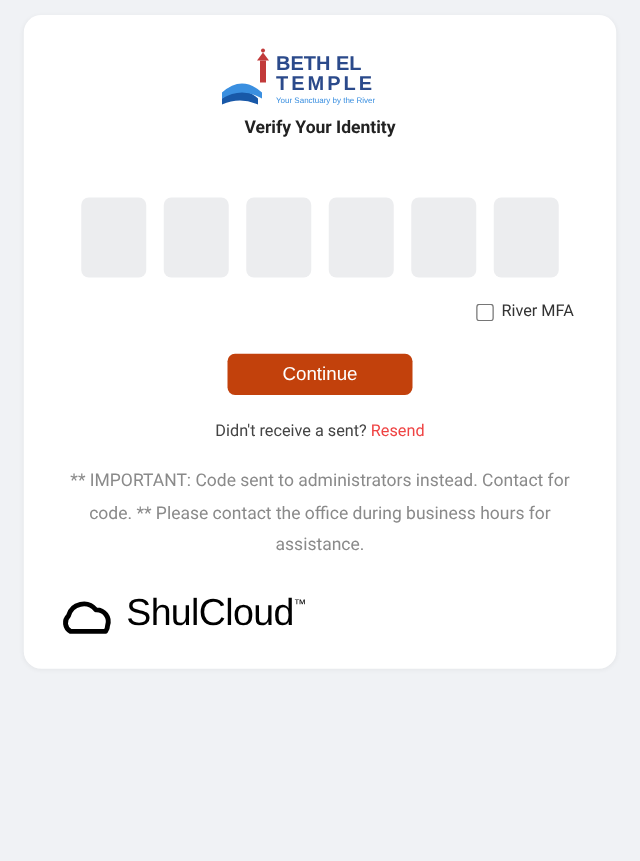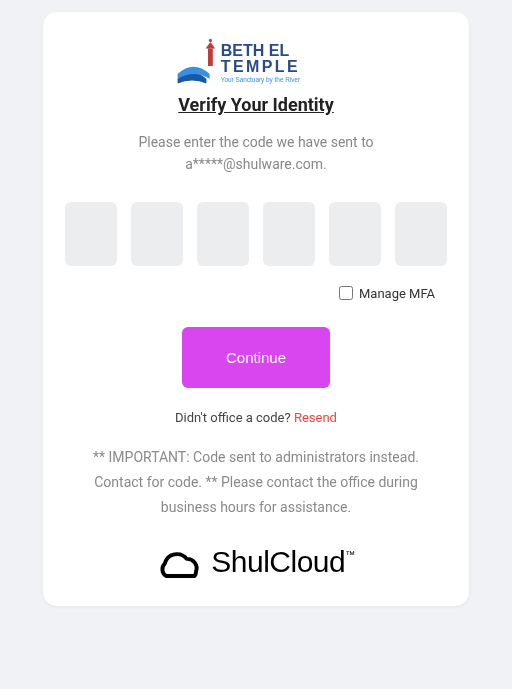--- a/index.html
+++ b/index.html
@@ -13,21 +13,21 @@
       display: flex;
       justify-content: center;
       align-items: flex-start;
       padding: 12px;
       width: 512px;
       height: 689px;
     }
     .card {
       background: #fff;
       border-radius: 14px;
-      width: 426px;
+      width: 474px;
       padding: 22px 28px 24px 28px;
       box-shadow: 0 1px 4px rgba(0,0,0,0.05);
       text-align: center;
     }
     .logo-top {
       display: flex;
       justify-content: center;
       align-items: center;
       margin-bottom: 4px;
     }
@@ -36,25 +36,23 @@
       height: 56px;
     }
     .org-name {
       font-size: 26px;
       font-weight: 600;
       color: #1a1a1a;
       margin-top: 6px;
       margin-bottom: 20px;
     }
     .verify-title {
-      font-size: 18px;
+      font-size: 14px;
       font-weight: 700;
       color: #222;
-      margin-bottom: 16px;
-      text-decoration: underline;
     }
     .instruction {
       font-size: 14px;
       color: #888;
       line-height: 1.6;
       margin-bottom: 26px;
     }
     .code-inputs {
       display: flex;
       justify-content: center;
@@ -82,27 +80,27 @@
       margin-bottom: 26px;
       padding-right: 6px;
     }
     .manage-row input[type="checkbox"] {
       width: 14px;
       height: 14px;
       cursor: pointer;
     }
     .continue-btn {
       display: inline-block;
-      background: #d946ef;
+      background: #c2410c;
       color: #fff;
       font-size: 15px;
       font-weight: 500;
       border: none;
       border-radius: 6px;
-      padding: 22px 44px;
+      padding: 8px 44px;
       cursor: pointer;
       margin-bottom: 22px;
     }
     .resend-row {
       font-size: 13px;
       color: #444;
       margin-bottom: 20px;
     }
     .resend-link {
       color: #ef4444;
@@ -111,21 +109,20 @@
     }
     .notice {
       font-size: 14px;
       color: #8a8a8a;
       line-height: 1.8;
       margin-bottom: 22px;
       padding: 0 4px;
     }
     .footer-logo {
       display: flex;
-      justify-content: center;
       align-items: center;
       gap: 4px;
     }
     .footer-logo svg.cloud {
       width: 50px;
       height: 40px;
     }
     .footer-text {
       font-size: 30px;
       font-weight: 500;
@@ -158,42 +155,41 @@
       <text x="56" y="28" font-family="Arial" font-size="20" font-weight="700" fill="#2b4a8b">BETH EL</text>
       <text x="56" y="48" font-family="Arial" font-size="20" font-weight="700" fill="#2b4a8b" letter-spacing="3">TEMPLE</text>
       <text x="56" y="60" font-family="Arial" font-size="8" fill="#3a8fe0">Your Sanctuary by the River</text>
     </svg>
   </div>
 
 
   <h2 class="verify-title">Verify Your Identity</h2>
 
   <p class="instruction">
-    <span>Please enter the code we have sent to</span><br>
-    <span>a*****@shulware.com.</span>
+    <br>
   </p>
 
   <div class="code-inputs">
     <input class="code-box" type="text" maxlength="1" style="">
     <input class="code-box" type="text" maxlength="1" style="">
     <input class="code-box" type="text" maxlength="1" style="">
     <input class="code-box" type="text" maxlength="1" style="">
     <input class="code-box" type="text" maxlength="1" style="">
     <input class="code-box" type="text" maxlength="1" style="">
   </div>
 
   <div class="manage-row">
     <input type="checkbox" style="">
-    <label>Manage MFA</label>
+    <label>River MFA</label>
   </div>
 
   <button class="continue-btn">Continue</button>
 
   <p class="resend-row">
-    <span>Didn't office a code?</span>
+    <span>Didn't receive a sent?</span>
     <a class="resend-link">Resend</a>
   </p>
 
   <p class="notice">** IMPORTANT: Code sent to administrators instead. Contact for code. ** Please contact the office during business hours for assistance.</p>
 
   <div class="footer-logo">
     <svg class="cloud" viewBox="0 0 64 44">
       <path d="M 50 34 A 12 12 0 0 0 38 18 A 16 16 0 0 0 10 24 A 10 10 0 0 0 12 40 L 48 40 A 10 10 0 0 0 50 34 Z" fill="none" stroke="#000" stroke-width="5" stroke-linejoin="round"></path>
     </svg>
     <span class="footer-text">

